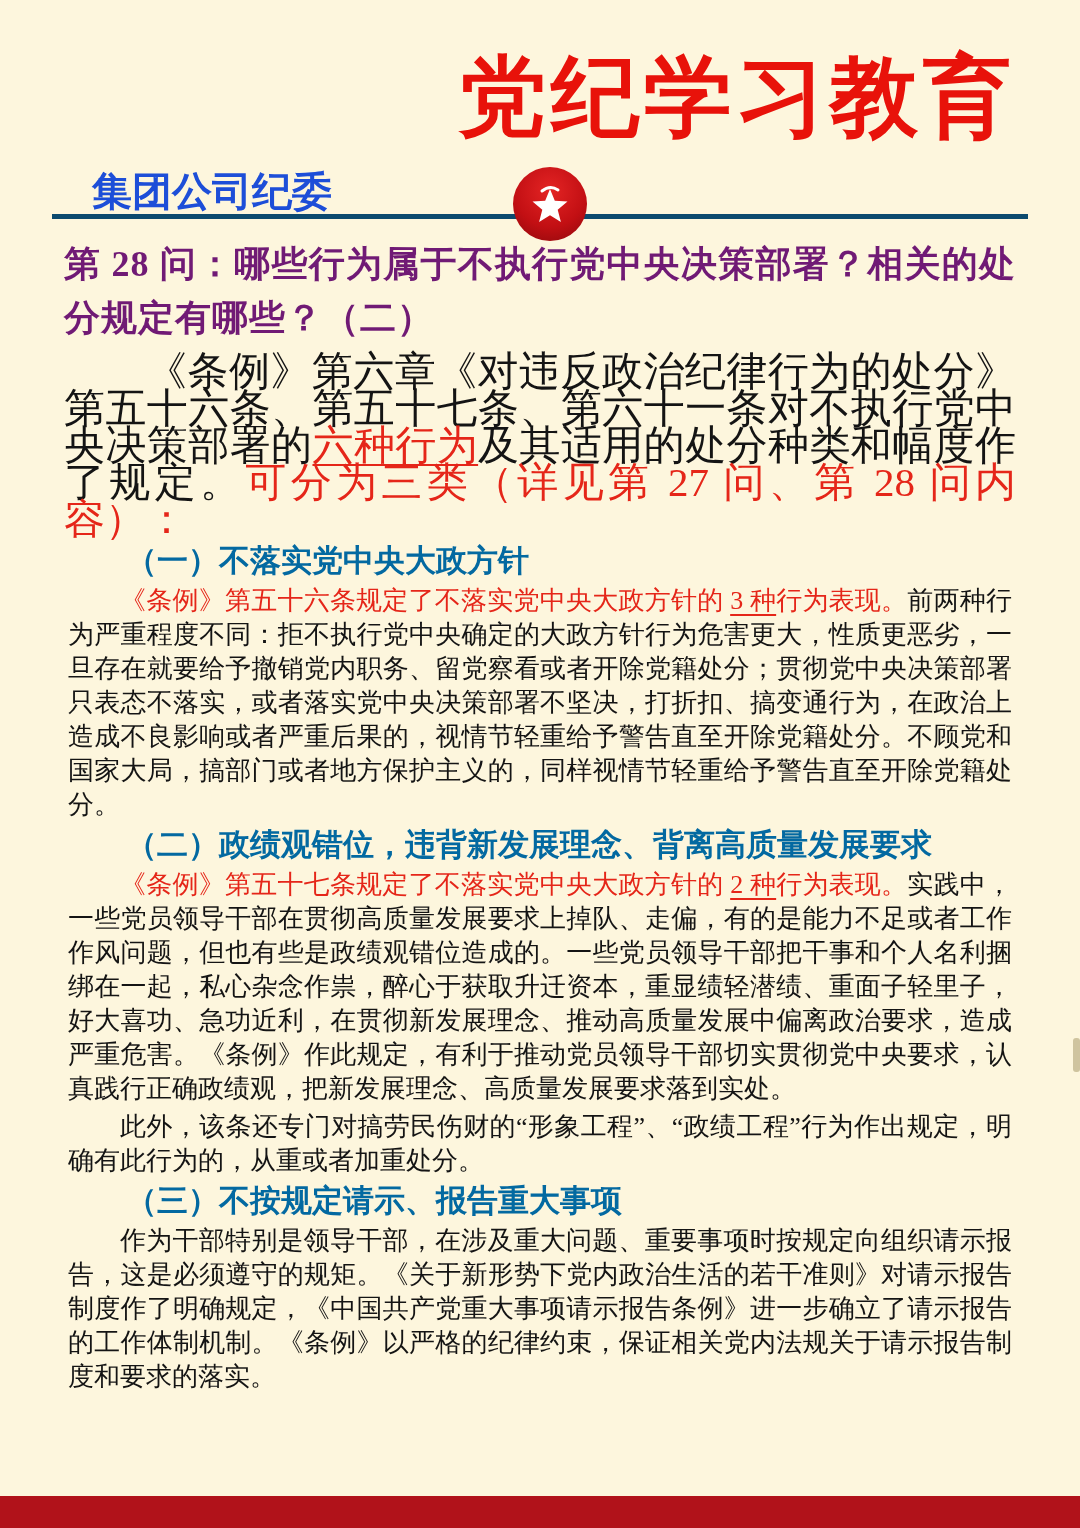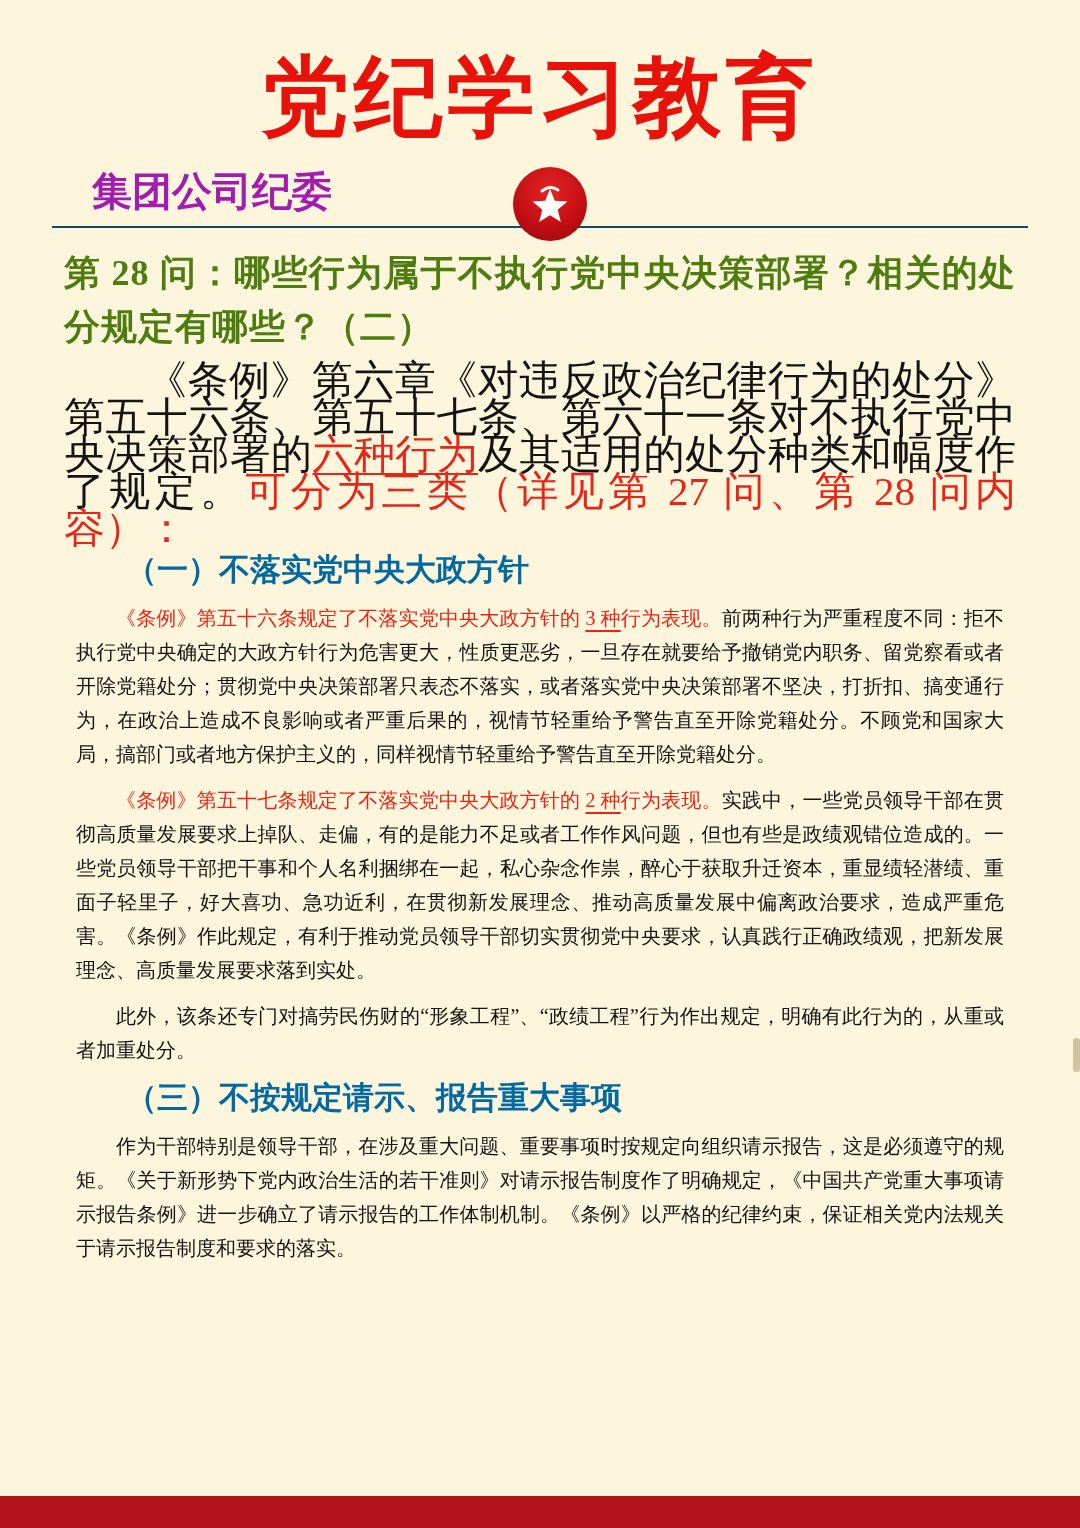--- a/index.html
+++ b/index.html
@@ -5,64 +5,64 @@
   html,body{margin:0;padding:0;}
   body{
     width:1080px;height:1528px;position:relative;overflow:hidden;
     background:#fdf6dd;
     font-family:"Liberation Serif","DejaVu Serif",serif;
     color:#141414;
   }
   .page{position:absolute;inset:0;overflow:hidden;}
   
   .main-title{
-    margin:48px 64px 0;text-align:center;
+    margin:48px 64px 0;text-align:right;
     font-family:"Liberation Sans","DejaVu Sans",sans-serif;
     font-size:88px;line-height:98px;font-weight:800;letter-spacing:5px;
     color:#e8120a;
   }
   .subtitle{
     margin:12px 64px 0;text-align:center;
     font-size:60px;line-height:70px;font-weight:700;letter-spacing:16px;
     color:#e8120a;
   }
   
   .header-row{
     position:relative;margin:22px 52px 0;
-    padding:0 30px 12px 40px;
-    border-bottom:2px solid #0c4a6e;
+    padding:0 30px 0 40px;
+    border-bottom:5px solid #0c4a6e;
     display:flex;justify-content:space-between;align-items:flex-end;
-    font-size:40px;line-height:46px;color:#a21caf;
+    font-size:40px;line-height:46px;color:#1d4ed8;
   }
   .header-left{font-family:"Liberation Sans","DejaVu Sans",sans-serif;font-weight:600;}
   .header-date{font-weight:600;letter-spacing:1px;}
   .star-badge{
     position:absolute;left:calc(50% + 10px);top:-2px;transform:translateX(-50%);
     width:76px;height:76px;z-index:3;
   }
   
   .question{
     margin:18px 64px 0;
     font-size:36px;line-height:54px;font-weight:700;
-    color:#4d7c0f;text-align:justify;letter-spacing:1px;
+    color:#701a75;text-align:justify;letter-spacing:1px;
   }
   .q-prefix{font-family:"Liberation Serif","DejaVu Serif",serif;}
   .q-main{font-family:"Liberation Sans","DejaVu Sans",sans-serif;}
   
   .content{margin:0 64px;}
   p.intro{
     margin:8px 0 0;font-size:41px;line-height:37px;
     text-align:justify;text-indent:2em;
   }
   h3.section-heading{
     margin:4px 0 0;font-size:31px;line-height:38px;font-weight:600;
     color:#0369a1;text-indent:2em;text-align:left;
   }
   p.body{
-    margin:12px;font-size:20px;line-height:34px;
+    margin:4px;font-size:26px;line-height:34px;
     text-align:justify;text-indent:2em;
   }
   .t-red{color:#e52619;}
   .t-red-u{
     color:#e52619;text-decoration:underline;
     text-decoration-thickness:2px;text-underline-offset:5px;
   }
   .bottom-bar{
     position:absolute;left:0;right:0;bottom:0;height:32px;
     background:#b1121a;
@@ -105,20 +105,21 @@
 
     <p class="intro">
       <span>《条例》第六章《对违反政治纪律行为的处分》第五十六条、第五十七条、第六十一条对不执行党中央决策部署的</span><span class="t-red-u">六种行为</span><span>及其适用的处分种类和幅度作了规定。</span><span class="t-red">可分为三类（详见第 27 问、第 28 问内容）：</span>
     </p>
 
     <h3 class="section-heading">（一）不落实党中央大政方针</h3>
     <p class="body">
       <span class="t-red">《条例》第五十六条规定了不落实党中央大政方针的 </span><span class="t-red-u">3 种</span><span class="t-red">行为表现。</span><span>前两种行为严重程度不同：拒不执行党中央确定的大政方针行为危害更大，性质更恶劣，一旦存在就要给予撤销党内职务、留党察看或者开除党籍处分；贯彻党中央决策部署只表态不落实，或者落实党中央决策部署不坚决，打折扣、搞变通行为，在政治上造成不良影响或者严重后果的，视情节轻重给予警告直至开除党籍处分。不顾党和国家大局，搞部门或者地方保护主义的，同样视情节轻重给予警告直至开除党籍处分。</span>
     </p>
 
+    <h3 class="section-heading">（二）政绩观错位，违背新发展理念、背离高质量发展要求</h3>
     <p class="body">
       <span class="t-red">《条例》第五十七条规定了不落实党中央大政方针的 </span><span class="t-red-u">2 种</span><span class="t-red">行为表现。</span><span>实践中，一些党员领导干部在贯彻高质量发展要求上掉队、走偏，有的是能力不足或者工作作风问题，但也有些是政绩观错位造成的。一些党员领导干部把干事和个人名利捆绑在一起，私心杂念作祟，醉心于获取升迁资本，重显绩轻潜绩、重面子轻里子，好大喜功、急功近利，在贯彻新发展理念、推动高质量发展中偏离政治要求，造成严重危害。《条例》作此规定，有利于推动党员领导干部切实贯彻党中央要求，认真践行正确政绩观，把新发展理念、高质量发展要求落到实处。</span>
     </p>
     <p class="body">此外，该条还专门对搞劳民伤财的“形象工程”、“政绩工程”行为作出规定，明确有此行为的，从重或者加重处分。</p>
 
     <h3 class="section-heading">（三）不按规定请示、报告重大事项</h3>
     <p class="body">作为干部特别是领导干部，在涉及重大问题、重要事项时按规定向组织请示报告，这是必须遵守的规矩。《关于新形势下党内政治生活的若干准则》对请示报告制度作了明确规定，《中国共产党重大事项请示报告条例》进一步确立了请示报告的工作体制机制。《条例》以严格的纪律约束，保证相关党内法规关于请示报告制度和要求的落实。</p>
 
   </div>
 

